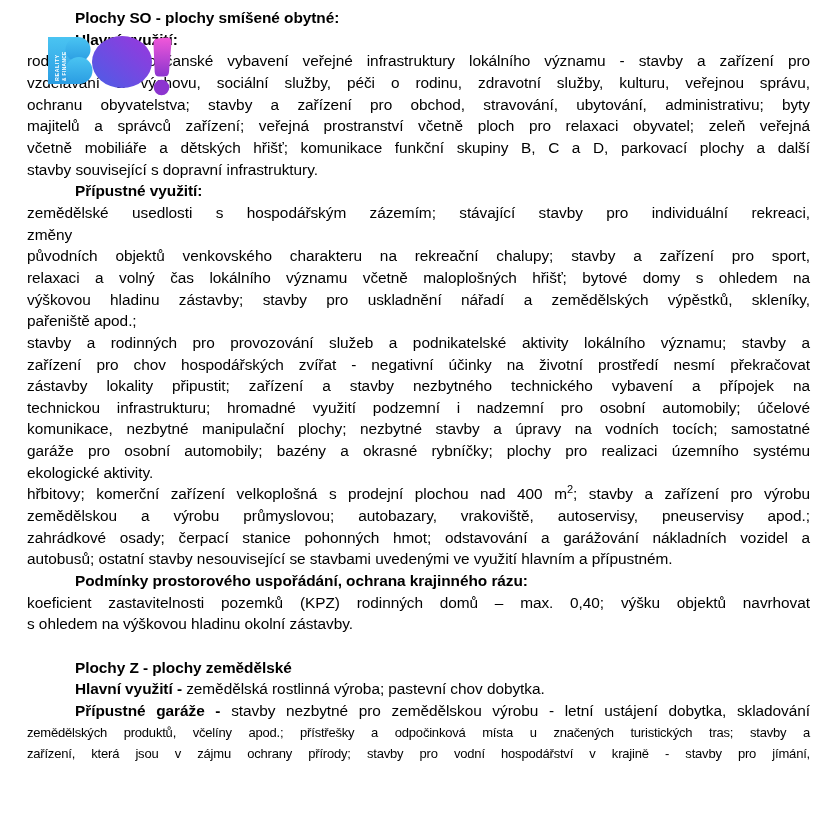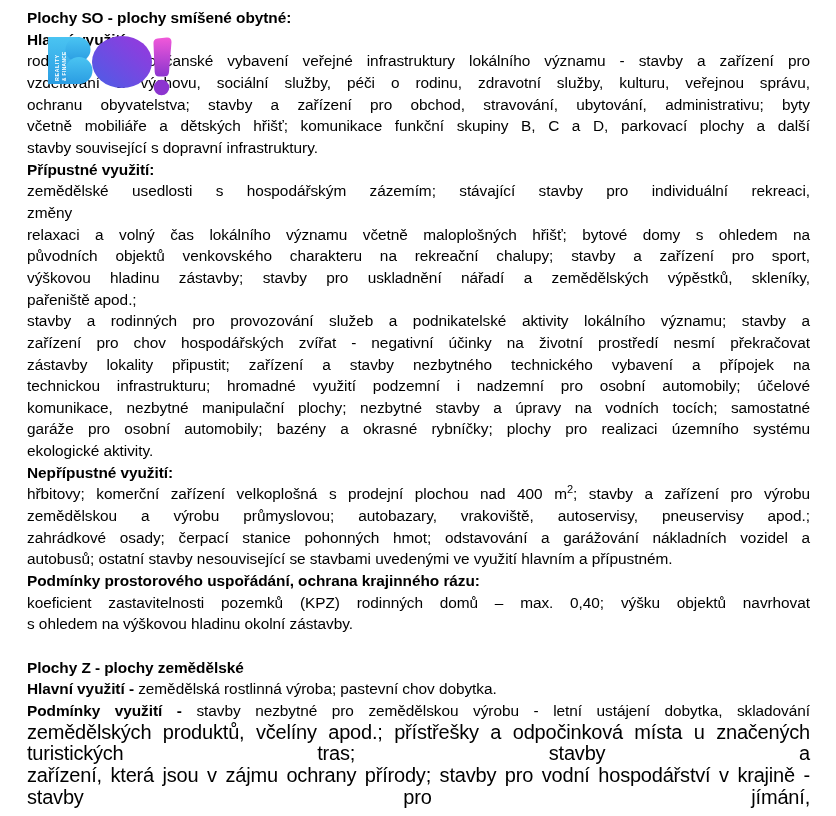--- a/index.html
+++ b/index.html
@@ -18,69 +18,69 @@
     font-size:15.4px;
     line-height:21.65px;
     letter-spacing:-0.05px;
   }
   .line{white-space:nowrap; text-align:left;}
   .line.justify{
     white-space:normal;
     text-align:justify;
     text-align-last:justify;
   }
-  .line.condensed{font-size:20px;letter-spacing:-0.2px;}
-  .bold{font-weight:bold;}
+  .line.condensed{font-size:13px;letter-spacing:-0.2px;}
+  .bold{font-weight:bold;margin-left:48px;}
   .spacer{height:21.65px;}
   sup{font-size:11px;line-height:0;}
   
   .logo{
     position:absolute;
     left:48px; top:35px;
     width:132px; height:66px;
     z-index:5;
   }
 </style>
 </head>
 <body>
 
 <div class="doc">
     <div class="line bold"><span>Plochy SO - plochy smíšené obytné:</span></div>
     <div class="line bold"><span>Hlavní využití:</span></div>
     <div class="line justify"><span>rodinné domy; občanské vybavení veřejné infrastruktury lokálního významu - stavby a zařízení pro</span></div>
     <div class="line justify"><span>vzdělávání a výchovu, sociální služby, péči o rodinu, zdravotní služby, kulturu, veřejnou správu,</span></div>
     <div class="line justify"><span>ochranu obyvatelstva; stavby a zařízení pro obchod, stravování, ubytování, administrativu; byty</span></div>
+    <div class="line justify"><span>majitelů a správců zařízení; veřejná prostranství včetně ploch pro relaxaci obyvatel; zeleň veřejná</span></div>
     <div class="line justify"><span>včetně mobiliáře a dětských hřišť; komunikace funkční skupiny B, C a D, parkovací plochy a další</span></div>
     <div class="line"><span>stavby související s dopravní infrastruktury.</span></div>
     <div class="line bold"><span>Přípustné využití:</span></div>
     <div class="line justify"><span>zemědělské usedlosti s hospodářským zázemím; stávající stavby pro individuální rekreaci,</span></div>
     <div class="line"><span>změny</span></div>
+    <div class="line justify"><span>původních objektů venkovského charakteru na rekreační chalupy; stavby a zařízení pro sport,</span></div>
     <div class="line justify"><span>relaxaci a volný čas lokálního významu včetně maloplošných hřišť; bytové domy s ohledem na</span></div>
-    <div class="line justify"><span>původních objektů venkovského charakteru na rekreační chalupy; stavby a zařízení pro sport,</span></div>
     <div class="line justify"><span>výškovou hladinu zástavby; stavby pro uskladnění nářadí a zemědělských výpěstků, skleníky,</span></div>
     <div class="line"><span>pařeniště apod.;</span></div>
     <div class="line justify"><span>stavby a rodinných pro provozování služeb a podnikatelské aktivity lokálního významu; stavby a</span></div>
     <div class="line justify"><span>zařízení pro chov hospodářských zvířat - negativní účinky na životní prostředí nesmí překračovat</span></div>
     <div class="line justify"><span>zástavby lokality připustit; zařízení a stavby nezbytného technického vybavení a přípojek na</span></div>
     <div class="line justify"><span>technickou infrastrukturu; hromadné využití podzemní i nadzemní pro osobní automobily; účelové</span></div>
     <div class="line justify"><span>komunikace, nezbytné manipulační plochy; nezbytné stavby a úpravy na vodních tocích; samostatné</span></div>
     <div class="line justify"><span>garáže pro osobní automobily; bazény a okrasné rybníčky; plochy pro realizaci územního systému</span></div>
     <div class="line"><span>ekologické aktivity.</span></div>
-    <div class="line bold"><span>Nepřípustné využití:</span></div>
     <div class="line justify"><span>hřbitovy; komerční zařízení velkoplošná s prodejní plochou nad 400 m</span><sup>2</sup><span>; stavby a zařízení pro výrobu</span></div>
     <div class="line justify"><span>zemědělskou a výrobu průmyslovou; autobazary, vrakoviště, autoservisy, pneuservisy apod.;</span></div>
     <div class="line justify"><span>zahrádkové osady; čerpací stanice pohonných hmot; odstavování a garážování nákladních vozidel a</span></div>
     <div class="line"><span>autobusů; ostatní stavby nesouvisející se stavbami uvedenými ve využití hlavním a přípustném.</span></div>
     <div class="line bold"><span>Podmínky prostorového uspořádání, ochrana krajinného rázu:</span></div>
     <div class="line justify"><span>koeficient zastavitelnosti pozemků (KPZ) rodinných domů – max. 0,40; výšku objektů navrhovat</span></div>
     <div class="line"><span>s ohledem na výškovou hladinu okolní zástavby.</span></div>
     <div class="spacer"></div>
     <div class="line bold"><span>Plochy Z - plochy zemědělské</span></div>
     <div class="line"><span class="bold">Hlavní využití -</span><span> zemědělská rostlinná výroba; pastevní chov dobytka.</span></div>
-    <div class="line justify"><span class="bold">Podmínky využití -</span><span> stavby nezbytné pro zemědělskou výrobu - letní ustájení dobytka, skladování</span></div>
+    <div class="line justify"><span class="bold">Přípustné garáže -</span><span> stavby nezbytné pro zemědělskou výrobu - letní ustájení dobytka, skladování</span></div>
     <div class="line justify condensed"><span>zemědělských produktů, včelíny apod.; přístřešky a odpočinková místa u značených turistických tras; stavby a</span></div>
     <div class="line justify condensed"><span>zařízení, která jsou v zájmu ochrany přírody; stavby pro vodní hospodářství v krajině - stavby pro jímání,</span></div>
   </div>
 
 <div class="logo">
   <svg width="132" height="66" viewBox="0 0 132 66" xmlns="http://www.w3.org/2000/svg">
     <defs>
       <linearGradient id="bGrad" x1="0" y1="0" x2="0" y2="1">
         <stop offset="0" stop-color="#4ac4f2"></stop>
         <stop offset="1" stop-color="#2a9ce2"></stop>

